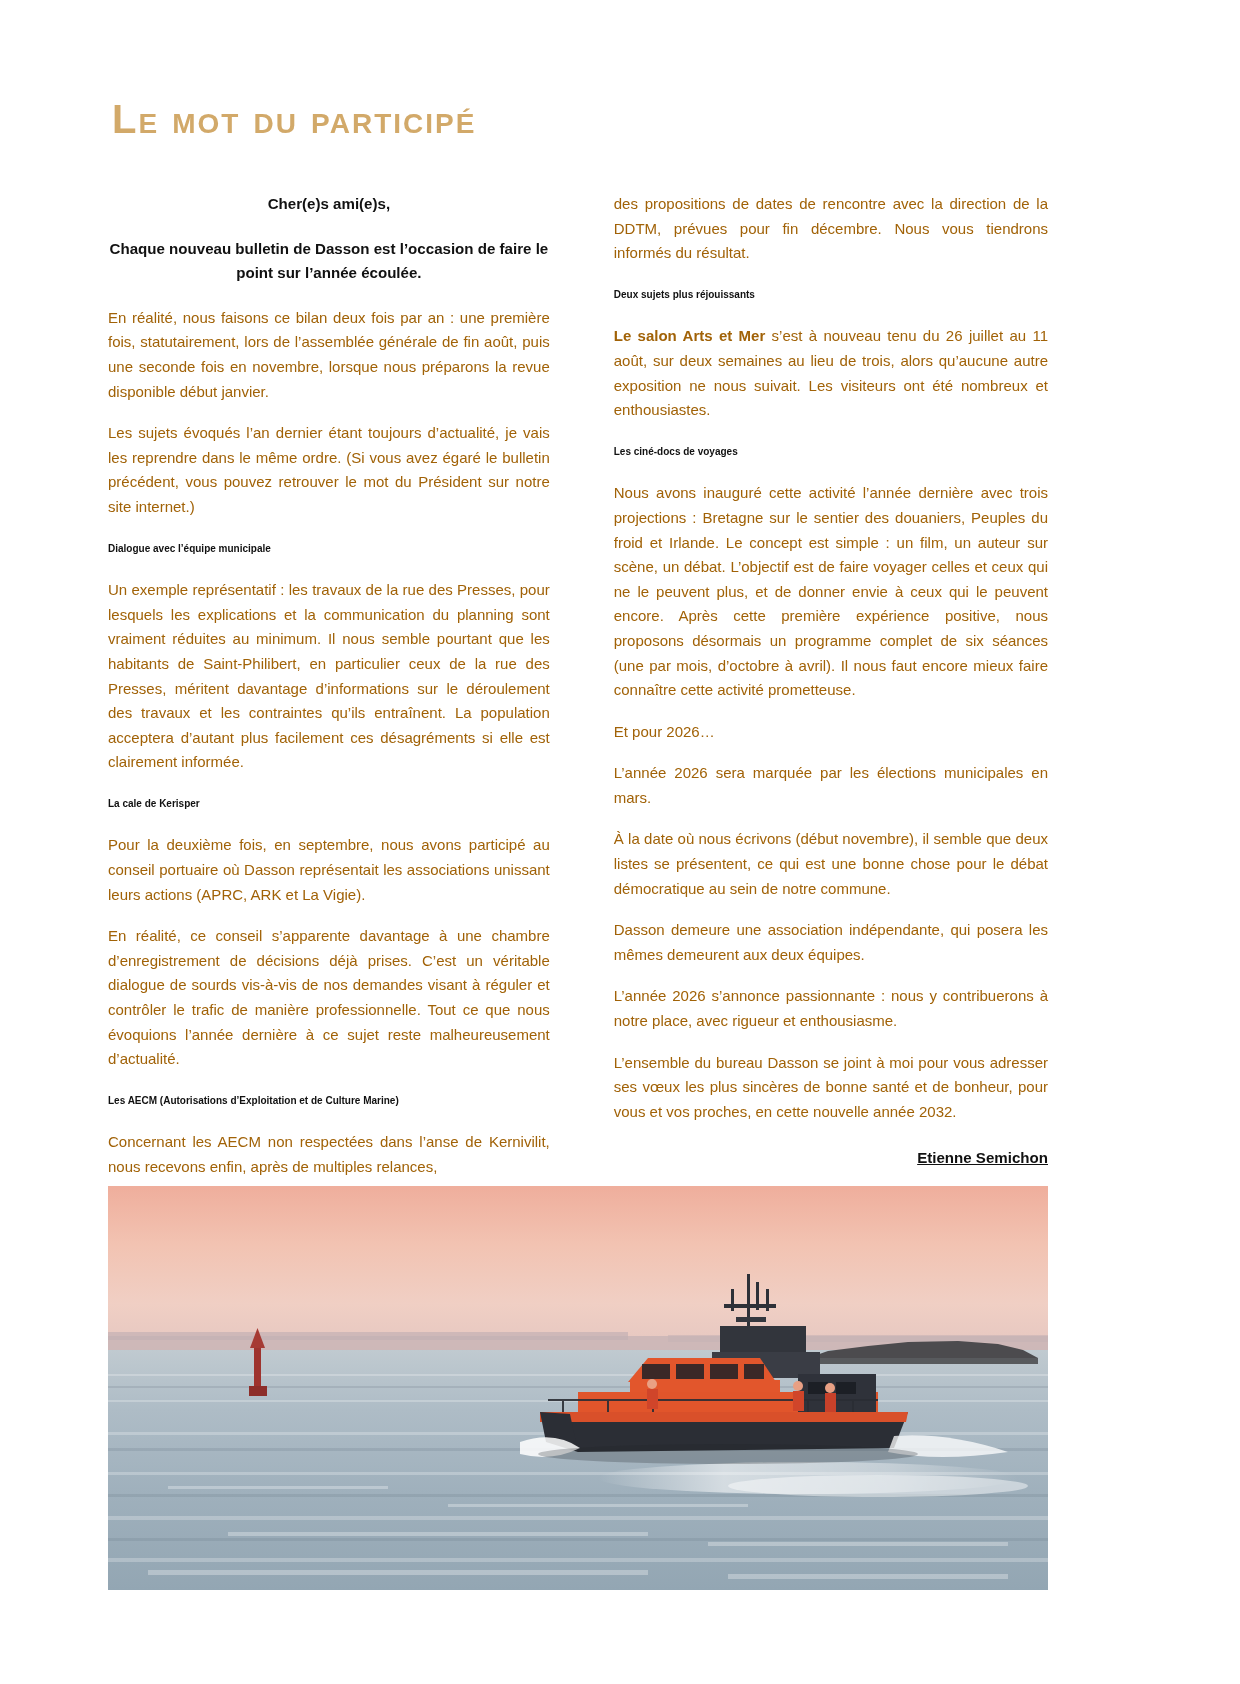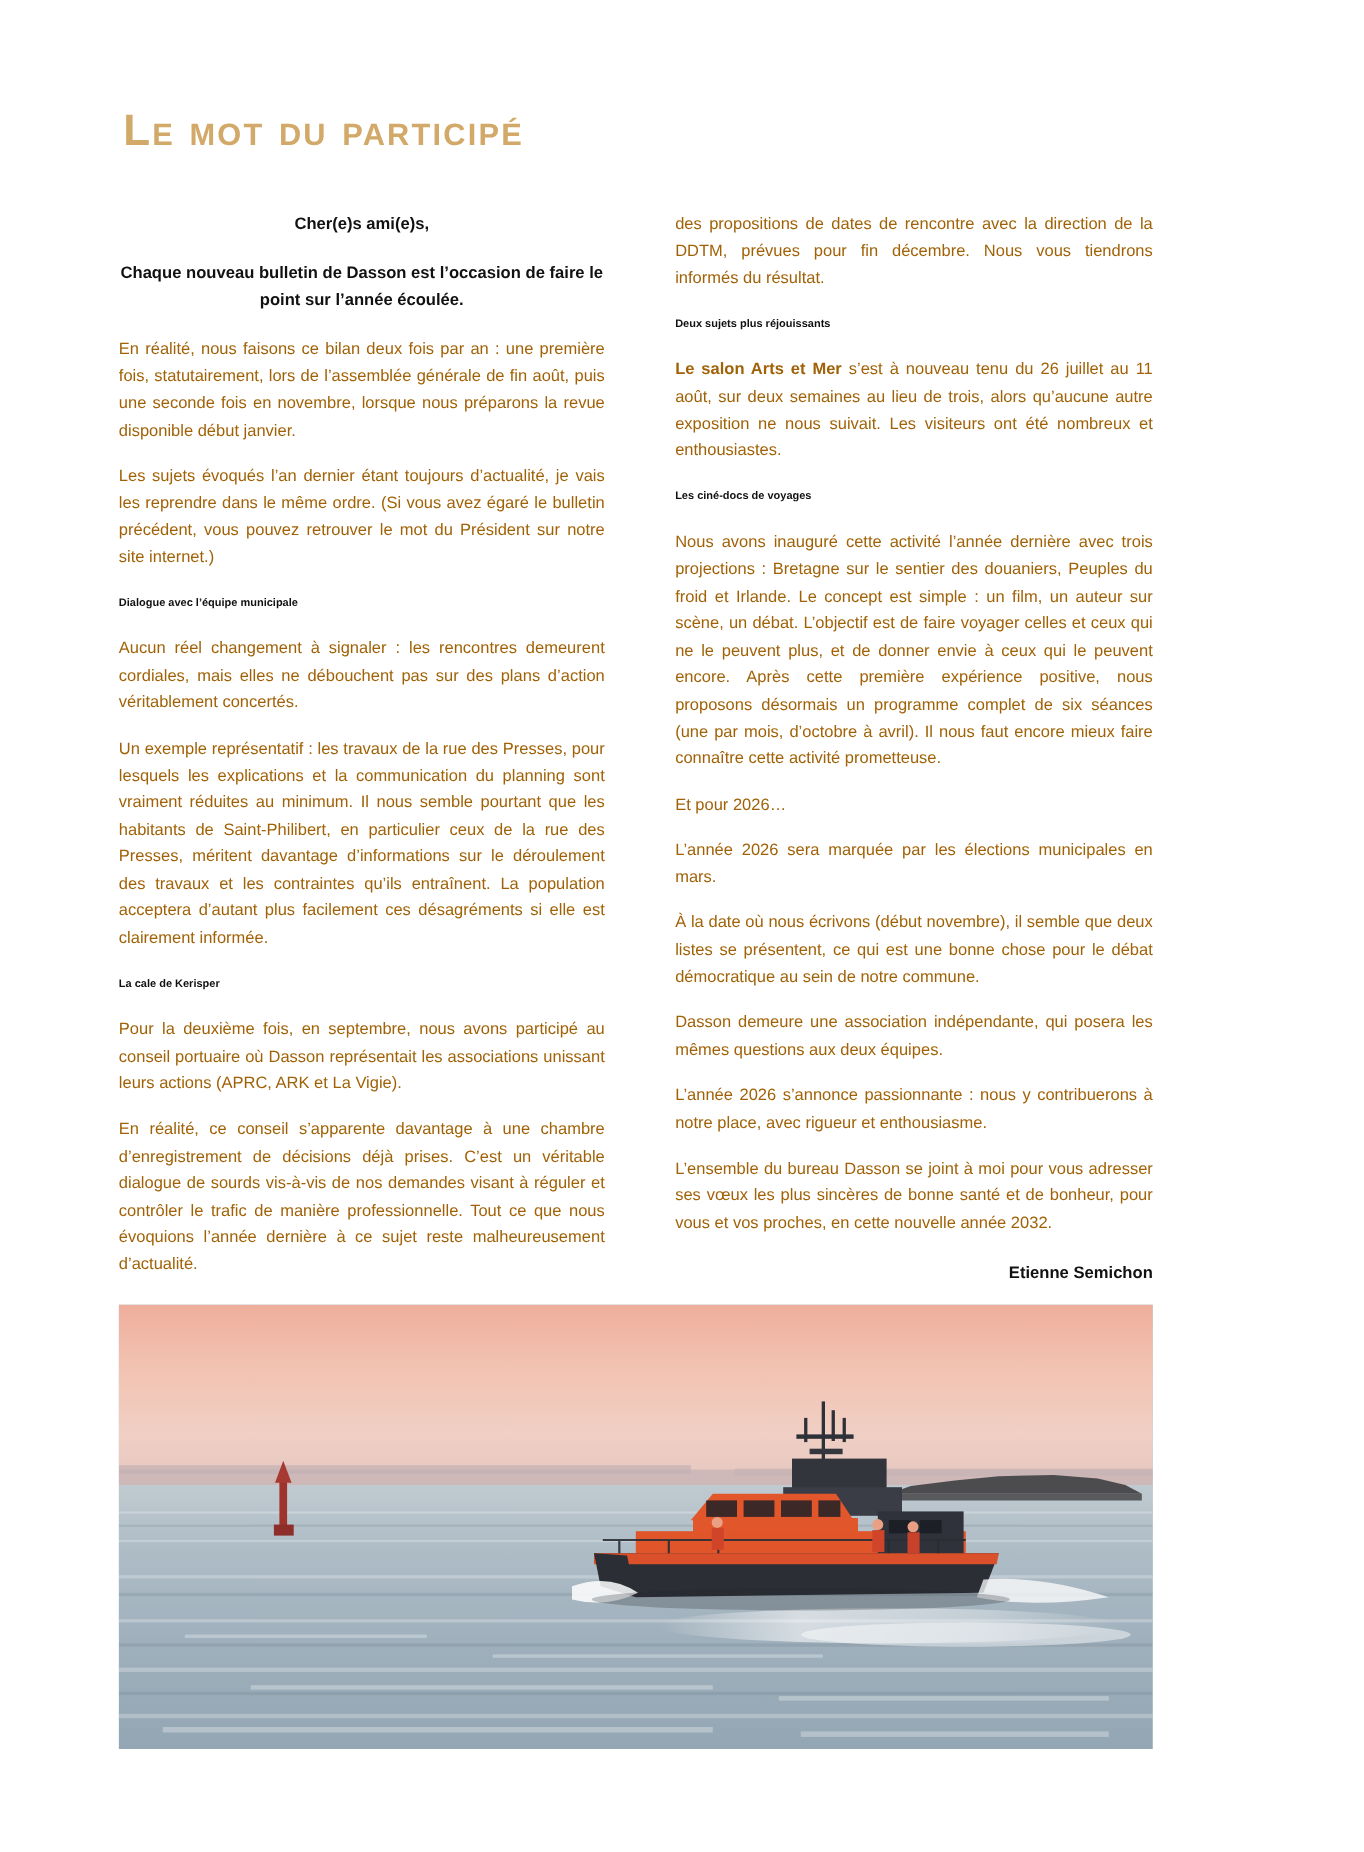--- a/index.html
+++ b/index.html
@@ -82,20 +82,21 @@
 
   .b { font-weight: bold; }
 
   p.signature {
     margin: 22px 0 0 0;
     font-size: 15.1px;
     line-height: 24.6px;
     font-weight: bold;
     text-align: right;
     color: #111111;
+    text-decoration: underline;
   }
 
   
   .photo {
     position: absolute;
     left: 108px;
     top: 1186px;
     width: 940px;
     height: 404px;
     overflow: hidden;
@@ -114,41 +115,40 @@
 
     <div class="col left">
       <p class="intro">Cher(e)s ami(e)s,</p>
 
       <p class="intro">Chaque nouveau bulletin de Dasson est l’occasion de faire le point sur l’année écoulée.</p>
 
       <div id="left-blocks">
           <p class="para">En réalité, nous faisons ce bilan deux fois par an : une première fois, statutairement, lors de l’assemblée générale de fin août, puis une seconde fois en novembre, lorsque nous préparons la revue disponible début janvier.</p>
           <p class="para">Les sujets évoqués l’an dernier étant toujours d’actualité, je vais les reprendre dans le même ordre. (Si vous avez égaré le bulletin précédent, vous pouvez retrouver le mot du Président sur notre site internet.)</p>
           <h2 class="subhead">Dialogue avec l’équipe municipale</h2>
-          <p class="para">Aucun réel changement à signaler : les rencontres demeurent cordiales, mais elles ne débouchent pas sur des plans d’action véritablement concertés.</p>
           <p class="para">Un exemple représentatif : les travaux de la rue des Presses, pour lesquels les explications et la communication du planning sont vraiment réduites au minimum. Il nous semble pourtant que les habitants de Saint-Philibert, en particulier ceux de la rue des Presses, méritent davantage d’informations sur le déroulement des travaux et les contraintes qu’ils entraînent. La population acceptera d’autant plus facilement ces désagréments si elle est clairement informée.</p>
           <h2 class="subhead">La cale de Kerisper</h2>
           <p class="para">Pour la deuxième fois, en septembre, nous avons participé au conseil portuaire où Dasson représentait les associations unissant leurs actions (APRC, ARK et La Vigie).</p>
           <p class="para">En réalité, ce conseil s’apparente davantage à une chambre d’enregistrement de décisions déjà prises. C’est un véritable dialogue de sourds vis-à-vis de nos demandes visant à réguler et contrôler le trafic de manière professionnelle. Tout ce que nous évoquions l’année dernière à ce sujet reste malheureusement d’actualité.</p>
           <h2 class="subhead">Les AECM (Autorisations d’Exploitation et de Culture Marine)</h2>
           <p class="para">Concernant les AECM non respectées dans l’anse de Kernivilit, nous recevons enfin, après de multiples relances,</p>
         </div>
     </div>
 
     <div class="col right">
       <div id="right-blocks">
           <p class="para">des propositions de dates de rencontre avec la direction de la DDTM, prévues pour fin décembre. Nous vous tiendrons informés du résultat.</p>
           <h2 class="subhead">Deux sujets plus réjouissants</h2>
           <p class="para"><span class="b">Le salon Arts et Mer</span><span> s’est à nouveau tenu du 26 juillet au 11 août, sur deux semaines au lieu de trois, alors qu’aucune autre exposition ne nous suivait. Les visiteurs ont été nombreux et enthousiastes.</span></p>
           <h2 class="subhead">Les ciné-docs de voyages</h2>
           <p class="para">Nous avons inauguré cette activité l’année dernière avec trois projections : Bretagne sur le sentier des douaniers, Peuples du froid et Irlande. Le concept est simple : un film, un auteur sur scène, un débat. L’objectif est de faire voyager celles et ceux qui ne le peuvent plus, et de donner envie à ceux qui le peuvent encore. Après cette première expérience positive, nous proposons désormais un programme complet de six séances (une par mois, d’octobre à avril). Il nous faut encore mieux faire connaître cette activité prometteuse.</p>
           <p class="para">Et pour 2026…</p>
           <p class="para">L’année 2026 sera marquée par les élections municipales en mars.</p>
           <p class="para">À la date où nous écrivons (début novembre), il semble que deux listes se présentent, ce qui est une bonne chose pour le débat démocratique au sein de notre commune.</p>
-          <p class="para">Dasson demeure une association indépendante, qui posera les mêmes questions aux deux équipes.</p>
+          <p class="para">Dasson demeure une association indépendante, qui posera les mêmes demeurent aux deux équipes.</p>
           <p class="para">L’année 2026 s’annonce passionnante : nous y contribuerons à notre place, avec rigueur et enthousiasme.</p>
           <p class="para">L’ensemble du bureau Dasson se joint à moi pour vous adresser ses vœux les plus sincères de bonne santé et de bonheur, pour vous et vos proches, en cette nouvelle année 2032.</p>
         </div>
 
       <p class="signature">Etienne Semichon</p>
     </div>
 
   </div>
 
   <div class="photo">

